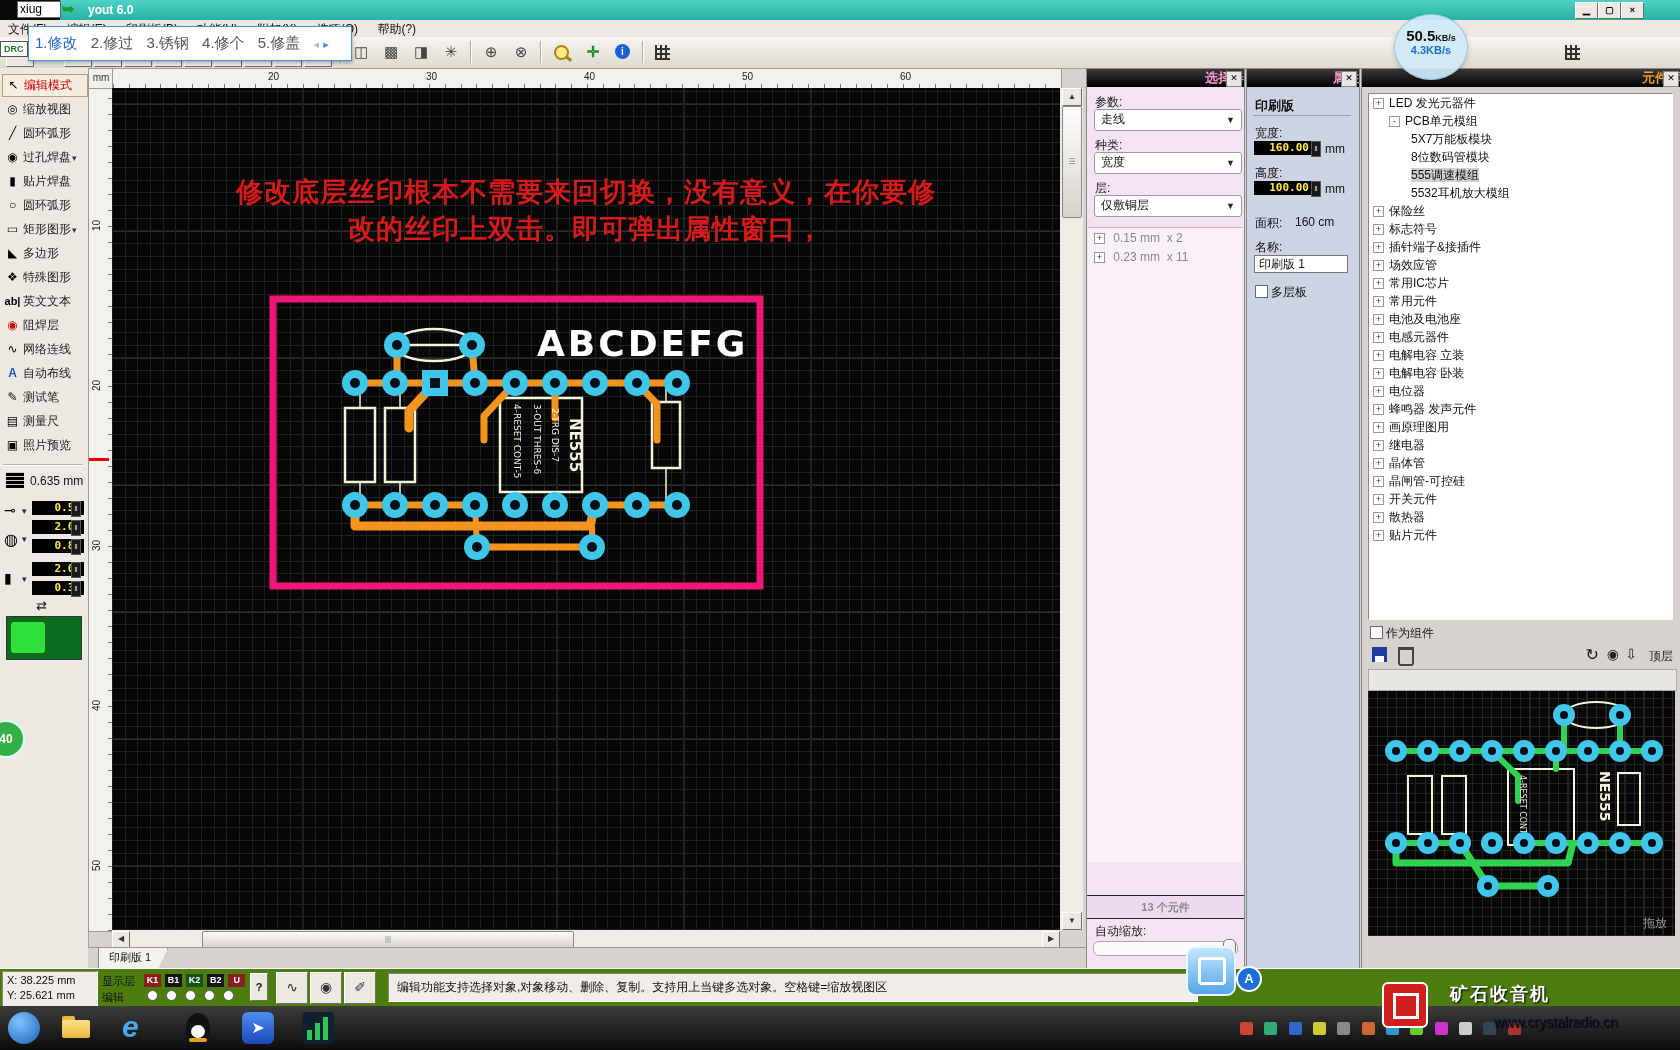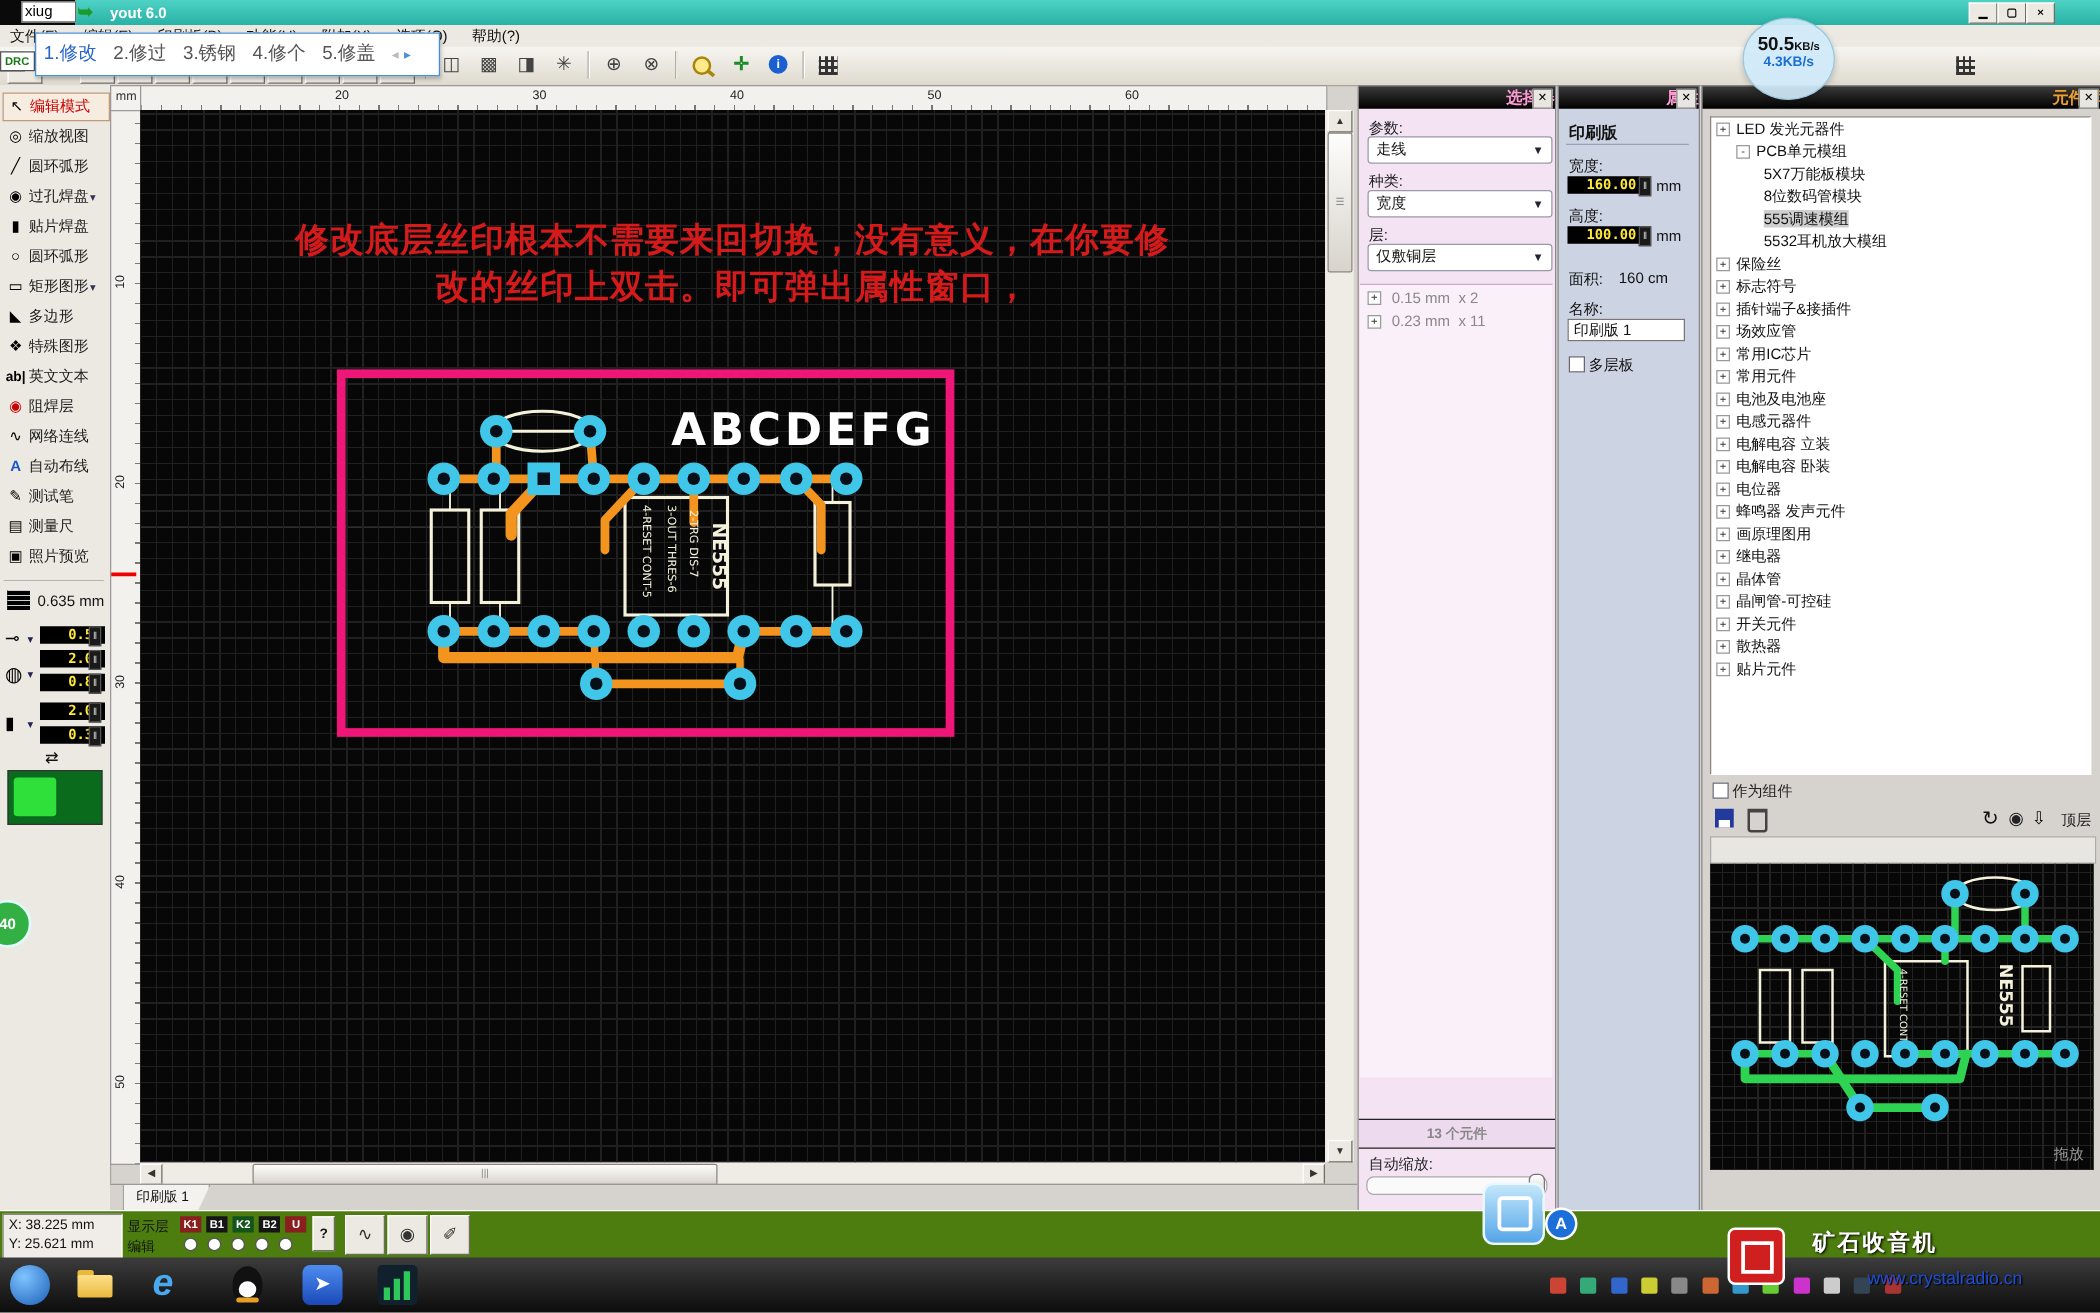--- a/index.html
+++ b/index.html
@@ -98,21 +98,21 @@
   #abadge{left:1236px;top:966px;width:22px;height:22px;border-radius:50%;background:#1c6ed8;border:2px solid #fff;color:#fff;font-weight:bold;text-align:center;line-height:22px;font-size:13px;z-index:45}
   
   #taskbar{left:0;top:1006px;width:1680px;height:44px;background:linear-gradient(#3c3c3c,#0c0c0c)}
   .tkico{position:absolute;top:6px;width:32px;height:32px}
   #ie-e{color:#4aa8ef;font-size:30px;font-weight:bold;font-style:italic;line-height:30px}
   .trayico{display:inline-block;width:13px;height:13px;margin-right:8px;border-radius:2px}
   #watermark{left:1382px;top:982px;z-index:50;display:flex;align-items:flex-start}
   #wlogo{width:42px;height:42px;background:#cf1f1f;border-radius:6px;border:2px solid #fff;position:relative}
   #wlogo::after{content:"";position:absolute;left:9px;top:9px;width:20px;height:20px;border:3px solid #fff}
   #wtext1{color:#fff;font-size:18px;font-weight:bold;margin-left:22px;text-shadow:1px 1px 2px #000;letter-spacing:2px}
-  #wtext2{position:absolute;left:112px;top:32px;color:#1d4ed8;font-size:14px;text-shadow:1px 1px 1px #000}
+  #wtext2{position:absolute;left:112px;top:32px;color:#0f172a;font-size:14px;text-shadow:1px 1px 1px #000}
   
   #speed{left:1394px;top:14px;width:72px;height:64px;border-radius:50%;background:rgba(208,234,250,.92);border:1px solid #9bc6dd;z-index:50;text-align:center;box-shadow:0 2px 5px rgba(0,0,0,.2)}
   #speed .l1{font-size:15px;font-weight:bold;color:#111;margin-top:12px}
   #speed .l1 small{font-size:9px}
   #speed .l2{font-size:11px;color:#1a6fd4;font-weight:bold}
   .badge{position:absolute;top:4px;height:14px;padding:0 3px;font-size:9px;font-weight:bold;line-height:14px;border:1px solid #555}
   
   .mag{position:absolute;left:6px;top:5px;width:11px;height:11px;border:2px solid #a8860b;border-radius:50%;background:#ffe98a}
   .mag::after{content:"";position:absolute;left:9px;top:10px;width:7px;height:3px;background:#a8860b;transform:rotate(40deg)}
   .infoc{position:absolute;left:5px;top:4px;width:15px;height:15px;border-radius:50%;background:#1a60d0;color:#fff;font-size:10px;font-weight:bold;line-height:15px;text-align:center}
@@ -691,20 +691,23 @@
   
     <span class="chip" style="background: rgb(22, 22, 22);">B2</span>
   
     <span class="chip" style="background: rgb(138, 31, 31);">U</span>
   </span>
     <span class="scell" style="left:147px;top:21px"><span class="radio"></span><span class="radio"></span><span class="radio"></span><span class="radio"></span><span class="radio"></span></span>
     <div class="scell b3" style="left:250px;top:4px;width:16px;height:26px;text-align:center;line-height:26px;font-weight:bold"><span>?</span></div>
     <div class="sico b3" style="left:276px">∿</div>
     <div class="sico b3" style="left:310px">◉</div>
     <div class="sico b3" style="left:344px">✐</div>
+    <div class="scell sunk" style="left:388px;top:4px;width:800px;height:27px;line-height:26px;padding-left:8px;font-size:12px;background:#f0ede8">
+      <span>编辑功能支持选择对象,对象移动、删除、复制。支持用上当键多选对象。空格键=缩放视图区</span>
+    </div>
   </div>
 
   <div id="zoomfloat" class="abs">
       <div class="inner"></div>
     </div>
   <div id="abadge" class="abs">A</div>
 
   <div id="taskbar" class="abs">
     <div class="tkico" style="left:8px;border-radius:50%;background:radial-gradient(circle at 35% 30%,#7fc4ff,#1b5fb8)"></div>
     <div class="tkico" style="left:60px">

